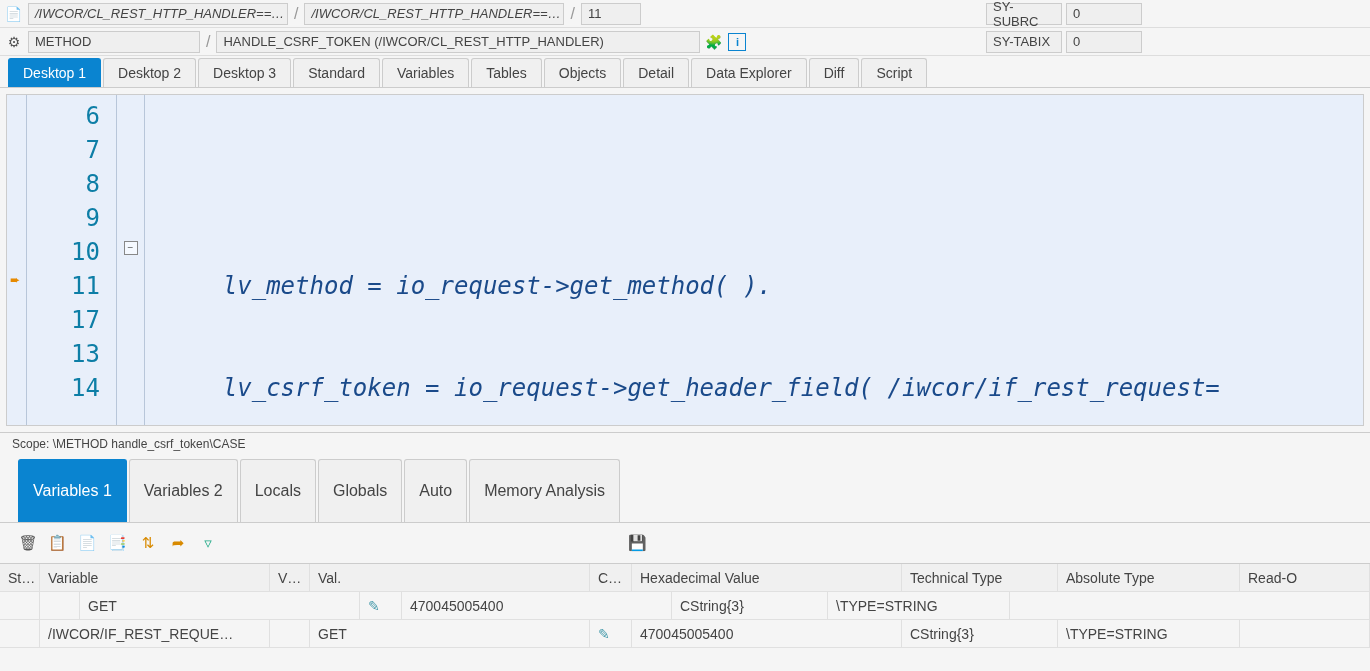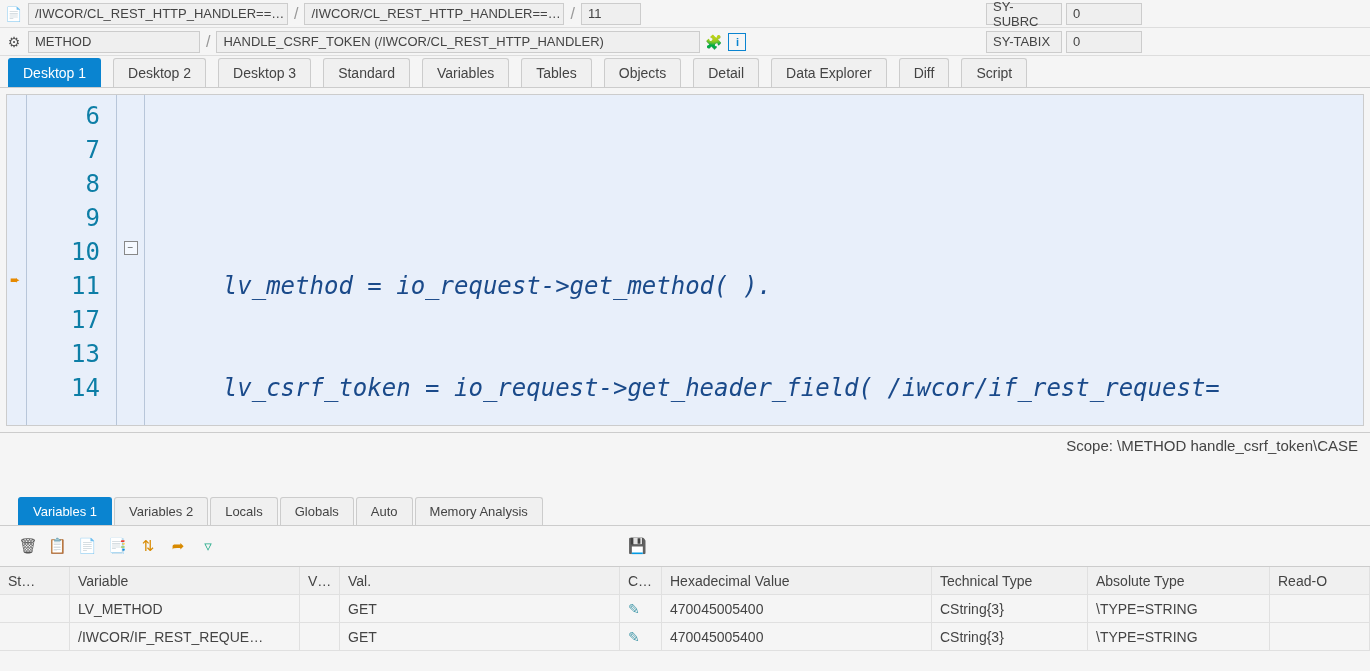--- a/index.html
+++ b/index.html
@@ -2,57 +2,57 @@
 <html><head>
 <meta charset="utf-8">
 <style>
   * { box-sizing: border-box; margin: 0; padding: 0; }
   body { font-family: "Segoe UI", Arial, sans-serif; font-size: 13px; background: #f5f5f5; color: #333; width: 1370px; height: 671px; overflow: hidden; }
   
   .toolbar-row { display: flex; align-items: center; background: #f5f5f5; border-bottom: 1px solid #ddd; height: 28px; gap: 4px; padding: 0 4px; }
   .tb-icon { width: 20px; height: 20px; display: inline-flex; align-items: center; justify-content: center; font-size: 14px; color: #555; }
   .tb-sep { color: #999; padding: 0 2px; font-size: 16px; }
   .tb-readonly { background: #efefef; border: 1px solid #ccc; height: 22px; padding: 0 6px; font-size: 13px; color: #444; display: inline-flex; align-items: center; }
-  .w-260 { width: 260px; }
+  .w-260 { width: 260px; font-style: italic; }
   .w-60 { width: 60px; }
   .w-160 { width: 172px; }
   .w-100 { width: 76px; }
   .flex-spacer { flex: 1; }
 
   .tabs { display: flex; background: #f5f5f5; border-bottom: 1px solid #ccc; height: 32px; align-items: flex-end; padding: 0 8px; gap: 0; }
-  .tab { padding: 6px 14px; border: 1px solid #ccc; border-bottom: none; background: #f0f0f0; color: #444; cursor: pointer; font-size: 14px; border-radius: 3px 3px 0 0; margin-right: 12px; }
+  .tab { padding: 6px 14px; border: 1px solid #ccc; border-bottom: none; background: #f0f0f0; color: #444; cursor: pointer; font-size: 14px; border-radius: 3px 3px 0 0; margin-right: 2px; }
   .tab.active { background: #0a84d0; color: #fff; border-color: #0a84d0; font-weight: 500; }
 
   .code-area { background: #e8effa; height: 332px; display: flex; border: 1px solid #ccc; margin: 6px; position: relative; overflow:hidden;}
   .gutter-left { width: 20px; background: #e8effa; border-right: 1px solid #b8c6d9; padding-top: 4px; }
   .gutter-arrow { color: #e68a00; font-size: 12px; padding-left: 3px; margin-top: 174px; }
   .line-nums { width: 90px; background: #e8effa; text-align: right; padding: 4px 16px 4px 4px; border-right: 1px solid #b8c6d9; }
   .line-nums div { font-family: Consolas, monospace; font-size: 24px; color: #0d7ea6; line-height: 34px; height: 34px; }
   .fold-gutter { width: 28px; background: #e8effa; border-right: 1px solid #b8c6d9; padding-top: 4px; }
   .fold-box { width: 14px; height: 14px; border: 1px solid #888; font-size: 10px; text-align: center; line-height: 12px; margin: 0 auto; margin-top: 142px; color:#555; background:#f5f9ff;}
   .code-body { flex: 1; padding: 4px 0; font-family: Consolas, "Lucida Console", monospace; font-size: 24px; line-height: 34px; color: #1a4a8a; white-space: pre; overflow: hidden; }
   .code-line { height: 34px; padding-left: 20px; }
   .txt { color: #1a4a8a; font-style: italic; }
 
-  .scope-bar { padding: 4px 12px; background: #f5f5f5; border-top: 1px solid #ccc; font-size: 15px; color: #444; text-align: right; }
+  .scope-bar { padding: 4px 12px; background: #f5f5f5; border-top: 1px solid #ccc; font-size: 12px; color: #444; }
 
   .split-gap { height: 36px; background: #f5f5f5; }
 
   .var-tabs { display: flex; background: #f5f5f5; border-bottom: 1px solid #ccc; height: 32px; align-items: flex-end; padding: 0 18px; }
-  .var-tab { padding: 6px 14px; border: 1px solid #ccc; border-bottom: none; background: #f0f0f0; color: #444; cursor: pointer; font-size: 13px; border-radius: 3px 3px 0 0; margin-right: 2px; }
+  .var-tab { padding: 22px 14px; border: 1px solid #ccc; border-bottom: none; background: #f0f0f0; color: #444; cursor: pointer; font-size: 16px; border-radius: 3px 3px 0 0; margin-right: 2px; }
   .var-tab.active { background: #0a84d0; color: #fff; border-color: #0a84d0; }
 
   .var-toolbar { display: flex; align-items: center; height: 40px; padding: 0 18px; gap: 10px; background: #f5f5f5; }
   .vt-icon { width: 20px; height: 20px; display: inline-flex; align-items: center; justify-content: center; font-size: 15px; color: #555; }
 
   .var-table { border-top: 1px solid #ccc; }
   .vt-headrow, .vt-row { display: flex; height: 28px; align-items: stretch; border-bottom: 1px solid #e0e0e0; }
   .vt-headrow { background: #f0f0f0; font-weight: 400; }
   .vt-cell { border-right: 1px solid #e0e0e0; padding: 4px 8px; font-size: 14px; color: #444; display:flex; align-items:center; overflow: hidden; white-space: nowrap; text-overflow: ellipsis;}
-  .c-st { width: 70px; }
+  .c-st { width: 40px; }
   .c-var { width: 230px; }
   .c-vt { width: 40px; }
   .c-val { width: 280px; }
   .c-ch { width: 42px; }
   .c-hex { width: 270px; }
   .c-tech { width: 156px; }
   .c-abs { width: 182px; }
   .c-read { flex: 1; }
   .pencil-icon { color: #49a; }
 </style>
@@ -162,21 +162,20 @@
     <div class="vt-cell c-vt">V…</div>
     <div class="vt-cell c-val">Val.</div>
     <div class="vt-cell c-ch">C…</div>
     <div class="vt-cell c-hex">Hexadecimal Value</div>
     <div class="vt-cell c-tech">Technical Type</div>
     <div class="vt-cell c-abs">Absolute Type</div>
     <div class="vt-cell c-read">Read-O</div>
   </div>
   <div class="vt-row">
     <div class="vt-cell c-st"></div>
-    <div class="vt-cell c-var">LV_METHOD</div>
     <div class="vt-cell c-vt"></div>
     <div class="vt-cell c-val">GET</div>
     <div class="vt-cell c-ch">
         <span class="pencil-icon">✎</span>
       </div>
     <div class="vt-cell c-hex">470045005400</div>
     <div class="vt-cell c-tech">CString{3}</div>
     <div class="vt-cell c-abs">\TYPE=STRING</div>
     <div class="vt-cell c-read"></div>
   </div>

